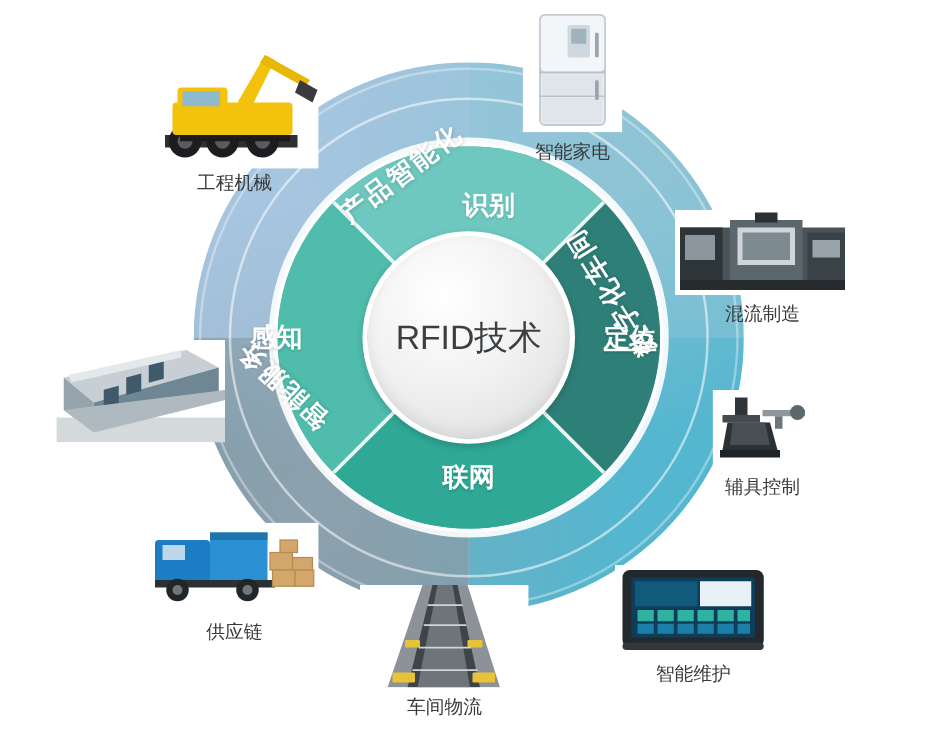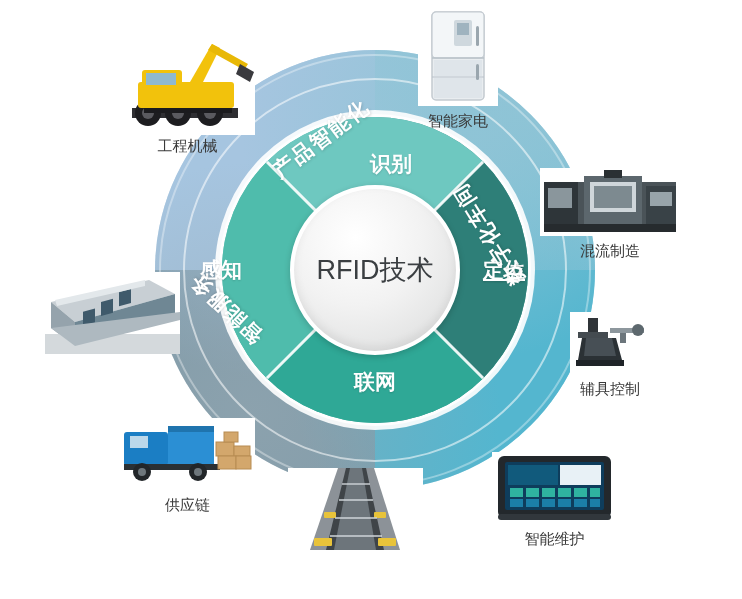--- a/index.html
+++ b/index.html
@@ -300,20 +300,21 @@
           <rect x="86" y="44" width="12" height="6" rx="1"></rect>
         </g>
         <g stroke="#cfd4d8" stroke-width="1.4">
           <line x1="54" y1="16" x2="82" y2="16"></line>
           <line x1="51" y1="32" x2="85" y2="32"></line>
           <line x1="47" y1="50" x2="89" y2="50"></line>
           <line x1="42" y1="68" x2="94" y2="68"></line>
         </g>
       </svg>
     </div>
+    <div class="cap">车间物流</div>
   </div>
 
   <div class="photo p-truck">
     <div class="pic">
       <svg width="135" height="72" viewBox="0 0 135 72">
         <rect width="135" height="72" fill="#ffffff"></rect>
         <rect x="4" y="14" width="44" height="34" rx="3" fill="#1b7ec4"></rect>
         <rect x="10" y="18" width="18" height="12" fill="#bcd8ea"></rect>
         <rect x="48" y="8" width="46" height="40" fill="#2b8fd4"></rect>
         <rect x="48" y="8" width="46" height="6" fill="#1f74ae"></rect>

